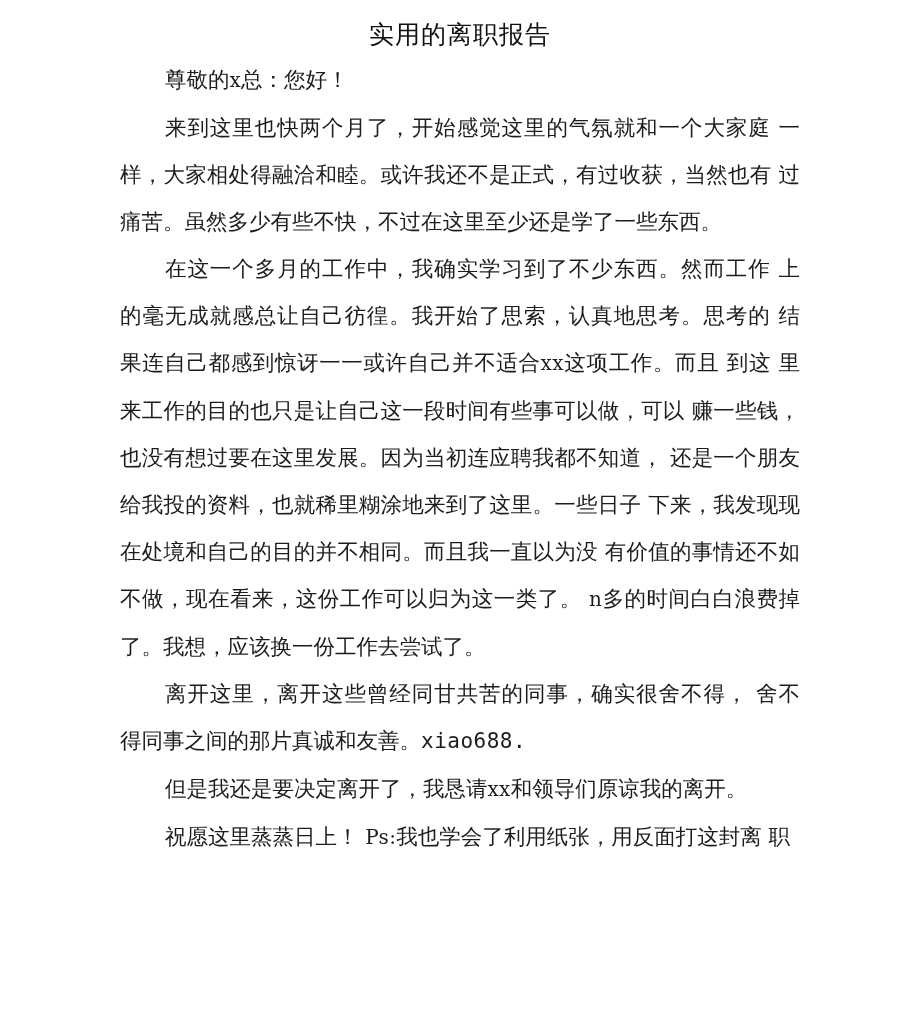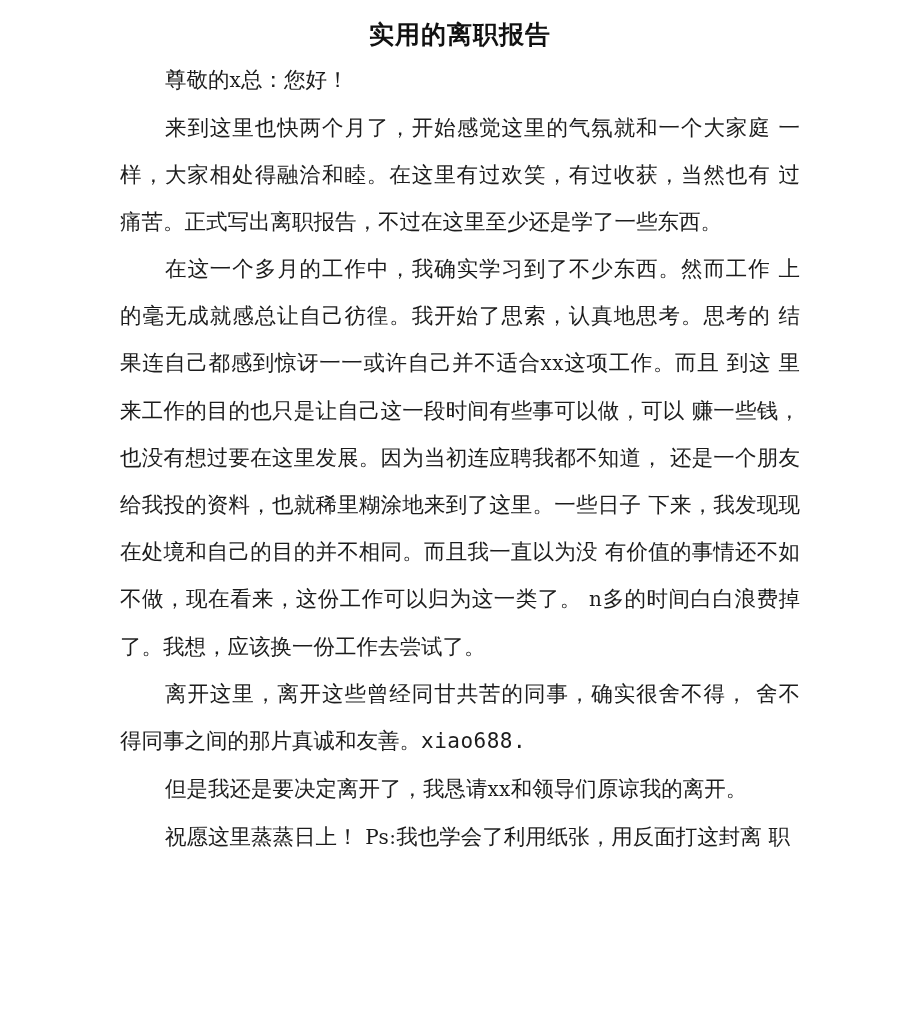--- a/index.html
+++ b/index.html
@@ -20,21 +20,21 @@
     width: 920px;
     height: 1017px;
     box-sizing: border-box;
     background: #ffffff;
   }
   .doc-title {
     margin: 0;
     padding-top: 18px;
     text-align: center;
     font-family: "DejaVu Sans", "Liberation Sans", sans-serif;
-    font-weight: 700;
+    font-weight: 400;
     font-size: 25px;
     letter-spacing: 1px;
     line-height: 34px;
     color: #111111;
   }
   .body-area {
     position: absolute;
     left: 120px;
     top: 56px;
     width: 680px;
@@ -71,21 +71,21 @@
 
 <div class="page">
 
   <h1 class="doc-title">实用的离职报告</h1>
 
   <div class="body-area">
 
     <p class="para">尊敬的<span class="latin">x</span>总：您好！</p>
 
 
-    <p class="para">来到这里也快两个月了，开始感觉这里的气氛就和一个大家庭 一样，大家相处得融洽和睦。在这里有过欢笑，有过收获，当然也有 过 痛苦。正式写出离职报告，不过在这里至少还是学了一些东西。</p>
+    <p class="para">来到这里也快两个月了，开始感觉这里的气氛就和一个大家庭 一样，大家相处得融洽和睦。或许我还不是正式，有过收获，当然也有 过 痛苦。虽然多少有些不快，不过在这里至少还是学了一些东西。</p>
 
     <p class="para">在这一个多月的工作中，我确实学习到了不少东西。然而工作 上 的毫无成就感总让自己彷徨。我开始了思索，认真地思考。思考的 结 果连自己都感到惊讶一一或许自己并不适合<span class="latin">xx</span>这项工作。而且 到这 里来工作的目的也只是让自己这一段时间有些事可以做，可以 赚一些钱，也没有想过要在这里发展。因为当初连应聘我都不知道， 还是一个朋友给我投的资料，也就稀里糊涂地来到了这里。一些日子 下来，我发现现在处境和自己的目的并不相同。而且我一直以为没 有价值的事情还不如不做，现在看来，这份工作可以归为这一类了。 <span class="latin">n</span>多的时间白白浪费掉了。我想，应该换一份工作去尝试了。</p>
 
     <p class="para">离开这里，离开这些曾经同甘共苦的同事，确实很舍不得， 舍不 得同事之间的那片真诚和友善。<span class="mono">xiao688.</span></p>
 
     <p class="para">但是我还是要决定离开了，我恳请<span class="latin">xx</span>和领导们原谅我的离开。</p>
 
     <p class="para">祝愿这里蒸蒸日上！ <span class="latin">Ps:</span>我也学会了利用纸张，用反面打这封离 职</p>
 
   </div>

